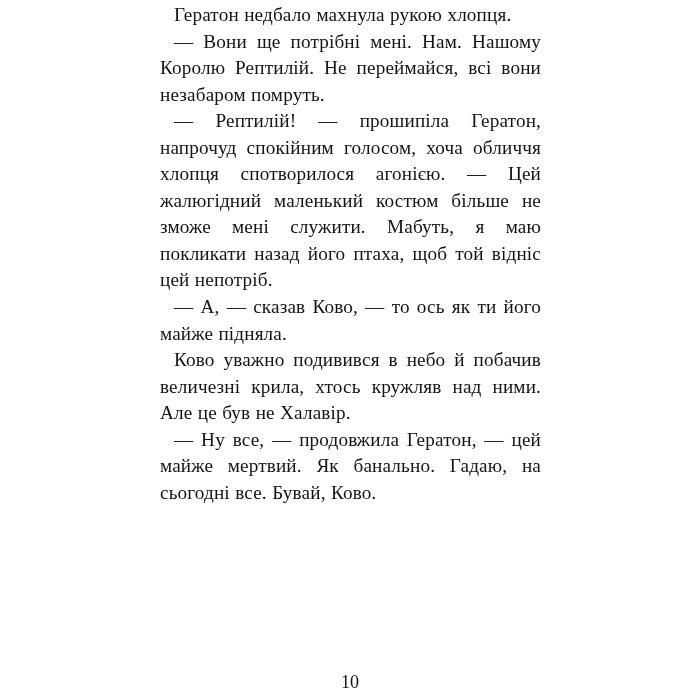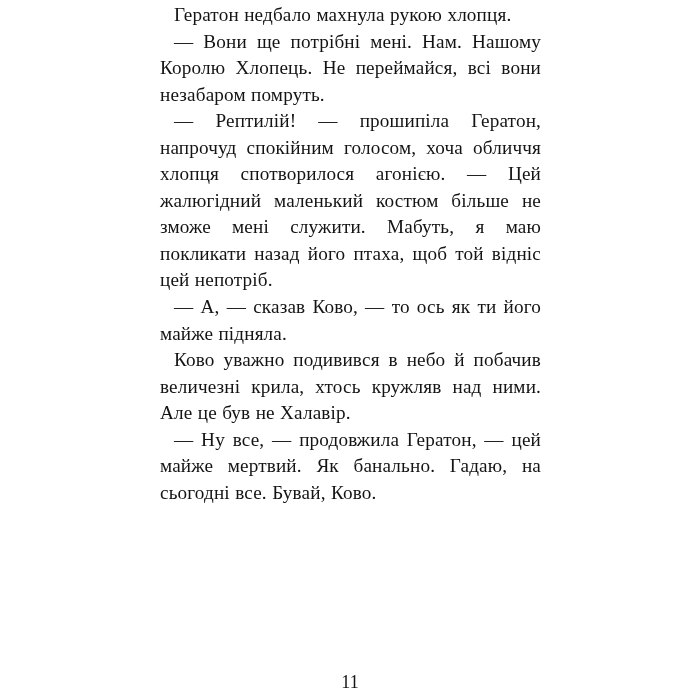--- a/index.html
+++ b/index.html
@@ -58,22 +58,22 @@
     font-family: "Liberation Serif", "DejaVu Serif", serif;
   }
 </style>
 </head>
 <body>
 
 <div id="page">
 
   <div id="text-column">
     <p class="para">Гератон недбало махнула рукою хлопця.</p>
-    <p class="para">— Вони ще потрібні мені. Нам. Нашому Королю Хлопець. Не переймайся, всі вони незабаром помруть.</p>
+    <p class="para">— Вони ще потрібні мені. Нам. Нашому Королю Рептилій. Не переймайся, всі вони незабаром помруть.</p>
     <p class="para">— Рептилій! — прошипіла Гератон, напрочуд спокійним голосом, хоча обличчя хлопця спотворилося агонією. — Цей жалюгідний маленький костюм більше не зможе мені служити. Мабуть, я маю покликати назад його птаха, щоб той відніс цей непотріб.</p>
     <p class="para">— А, — сказав Ково, — то ось як ти його майже підняла.</p>
     <p class="para">Ково уважно подивився в небо й побачив величезні крила, хтось кружляв над ними. Але це був не Халавір.</p>
     <p class="para">— Ну все, — продовжила Гератон, — цей майже мертвий. Як банально. Гадаю, на сьогодні все. Бувай, Ково.</p>
   </div>
 
-  <div id="page-number">11</div>
+  <div id="page-number">10</div>
 
 </div>
 
 </body></html>

